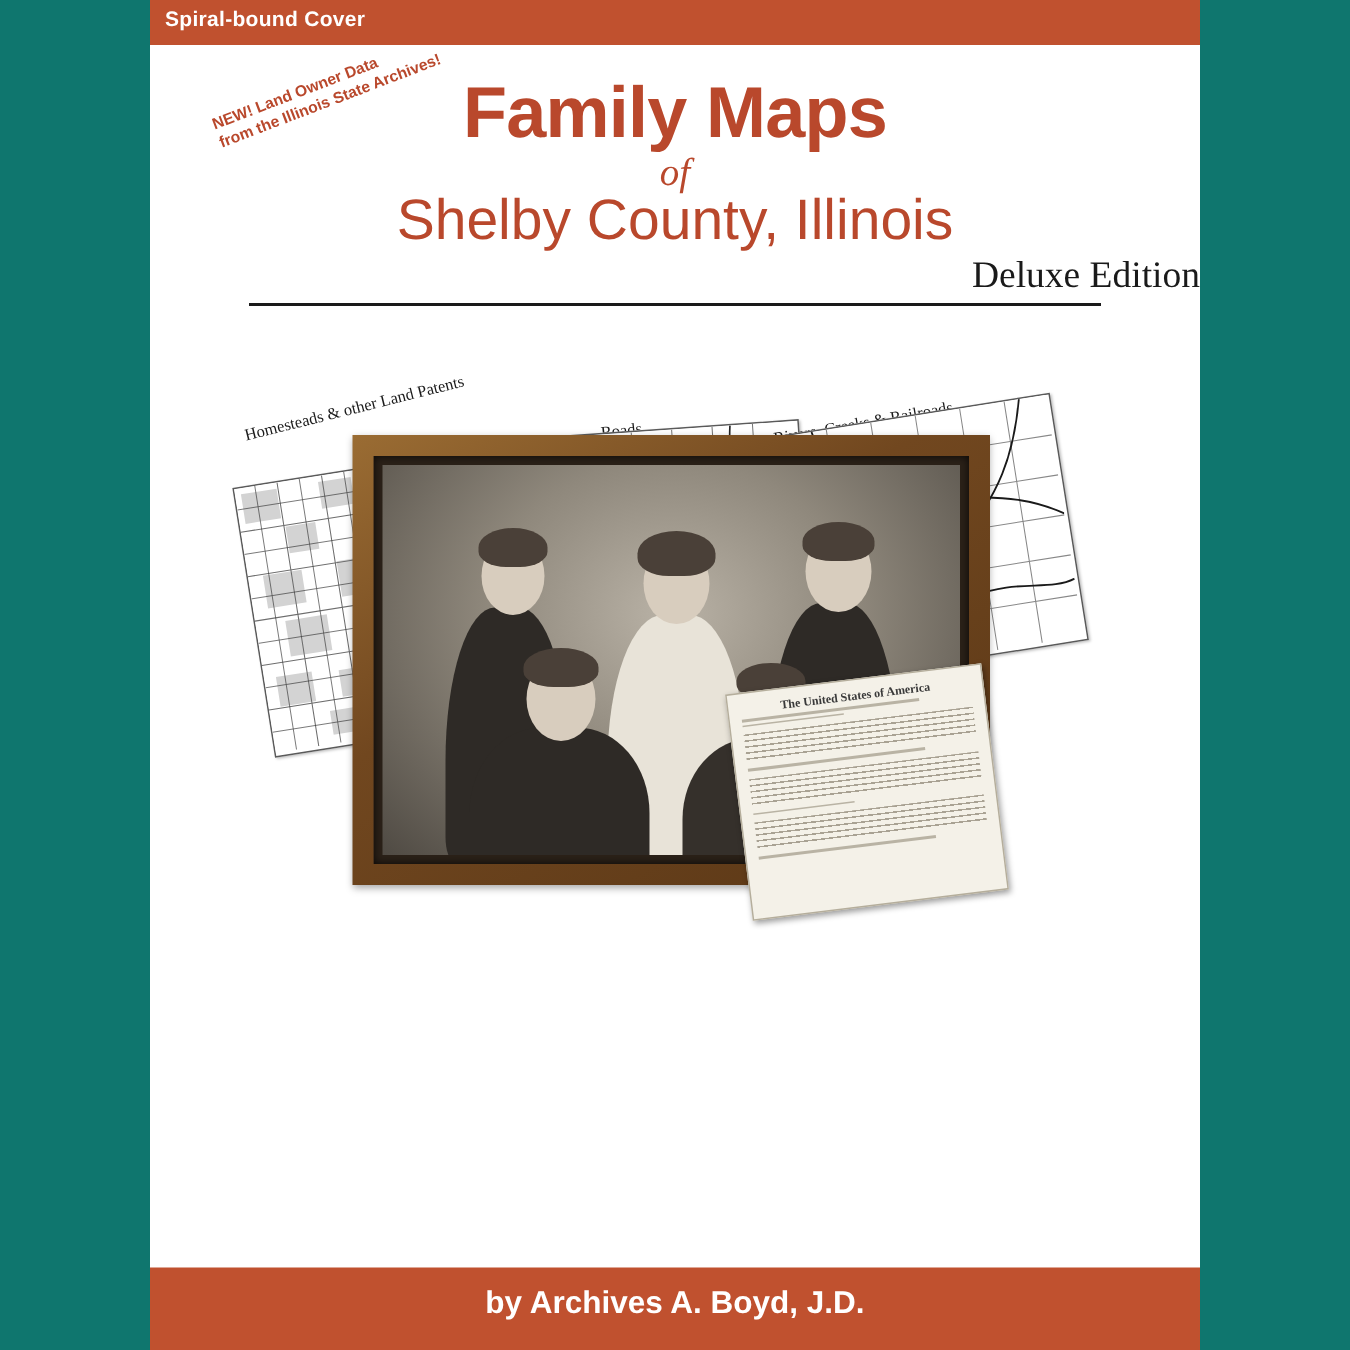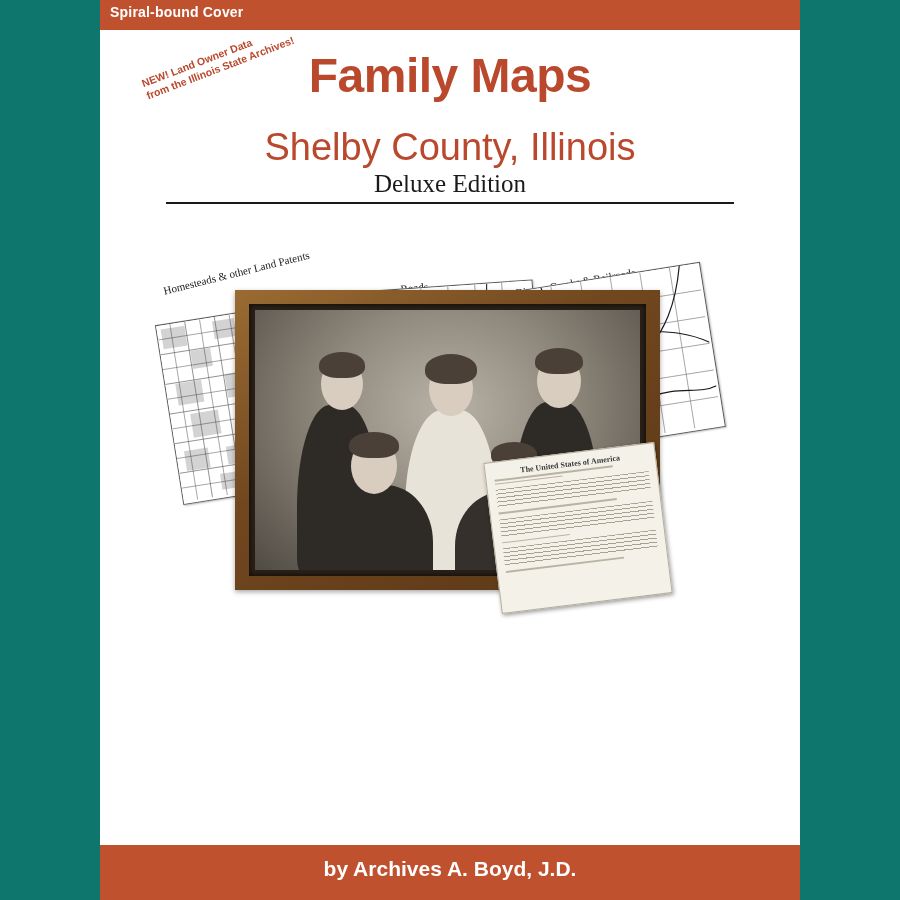--- a/index.html
+++ b/index.html
@@ -105,21 +105,21 @@
     color: #b9482c;
     font-family: "Liberation Sans", sans-serif;
     font-weight: normal;
     font-size: 38px;
   }
   .edition {
     position: absolute;
     left: 0;
     top: 170px;
     width: 700px;
-    text-align: center;
+    text-align: right;
     color: #1a1a1a;
     font-family: "Liberation Serif", serif;
     font-size: 25px;
   }
   .rule {
     position: absolute;
     left: 66px;
     top: 202px;
     width: 568px;
     height: 2px;
@@ -279,20 +279,21 @@
     <div class="band-top"></div>
     <div class="band-top-label">Spiral-bound Cover</div>
     <div class="spiral-strip"></div>
 
     <div class="newflash">
       <span class="nw1">NEW!  Land Owner Data</span>
       <span class="nw2">from the Illinois State Archives!</span>
     </div>
 
     <div class="title-main">Family Maps</div>
+    <div class="title-of">of</div>
     <div class="title-sub">Shelby County, Illinois</div>
     <div class="edition">Deluxe Edition</div>
     <div class="rule"></div>
 
     <div class="maps-area">
 
       <div class="map-label map1-label">Homesteads &amp; other Land Patents</div>
       <div class="map map1">
         <svg width="178" height="178" viewBox="0 0 178 178" aria-hidden="true">
           <rect x="0" y="0" width="178" height="178" fill="#ffffff"></rect>

